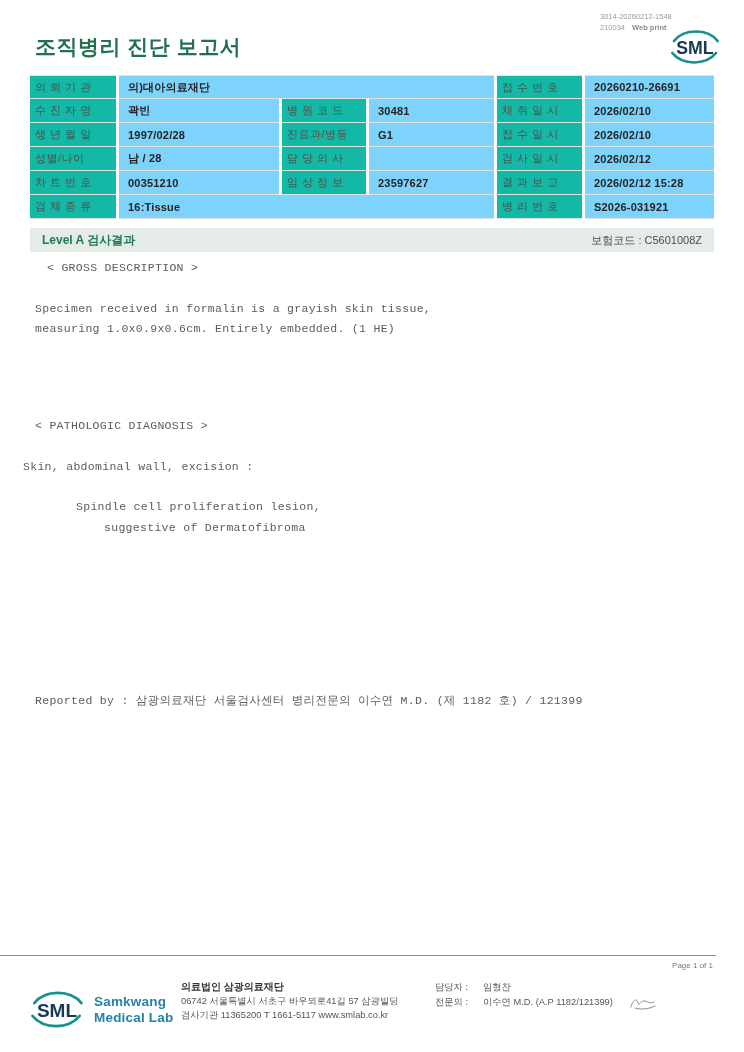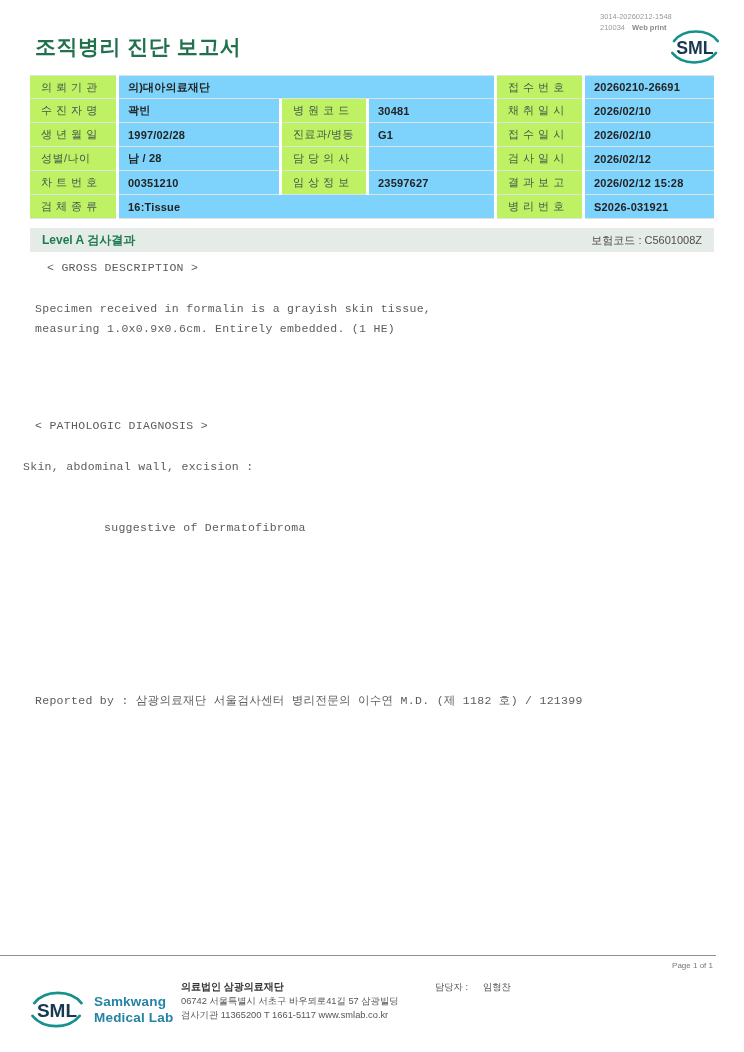--- a/index.html
+++ b/index.html
@@ -13,21 +13,21 @@
   .logo-top { position:absolute; top:26px; left:668px; }
 
   
   .title { position:absolute; top:33px; left:35px; font-size:21px; font-weight:700; color:#21714f; letter-spacing:0.5px; }
 
   
   .itable { position:absolute; top:75px; left:30px; width:684px; display:grid;
             grid-template-columns:86px 160px 84px 125px 85px 1fr; column-gap:3px; grid-auto-rows:24px; }
   .cell { display:flex; align-items:center; font-size:11px; border-bottom:1px solid #dde4de; white-space:nowrap; overflow:hidden; }
   .itable > .cell:nth-child(-n+4) { border-top:1px solid #dde4de; }
-  .lbl { background:#bef264; color:#46554d; padding-left:11px; letter-spacing:0.5px; }
+  .lbl { background:#14b8a6; color:#46554d; padding-left:5px; letter-spacing:0.5px; }
   .val { background:#7dd3fc; color:#232323; padding-left:9px; font-weight:600; letter-spacing:0.2px; }
   .span3 { grid-column:span 3; }
 
   
   .level-bar { position:absolute; top:228px; left:30px; width:684px; height:24px; background:#e5ebe6;
                display:flex; justify-content:space-between; align-items:center; padding:0 12px; }
   .level-bar .lv { font-size:12px; font-weight:700; color:#1e7a52; }
   .level-bar .ins { font-size:11px; color:#4c4c4c; }
 
   
@@ -112,20 +112,21 @@
     <span class="lv">Level A 검사결과</span>
     <span class="ins">보험코드 : C5601008Z</span>
   </div>
 
   <div class="mono" style="top:261px; left:47px;">&lt; GROSS DESCRIPTION &gt;</div>
   <div class="mono" style="top:302px; left:35px;">Specimen received in formalin is a grayish skin tissue,</div>
   <div class="mono" style="top:322px; left:35px;">measuring 1.0x0.9x0.6cm. Entirely embedded. (1 HE)</div>
 
   <div class="mono" style="top:419px; left:35px;">&lt; PATHOLOGIC DIAGNOSIS &gt;</div>
   <div class="mono" style="top:460px; left:23px;text-align:right;">Skin, abdominal wall, excision :</div>
+  <div class="mono" style="top:500px; left:76px;">Spindle cell proliferation lesion,</div>
   <div class="mono" style="top:521px; left:104px;">suggestive of Dermatofibroma</div>
 
   <div class="mono" style="top:693px; left:35px;">Reported by : 삼광의료재단 서울검사센터 병리전문의 이수연 M.D. (제 1182 호) / 121399</div>
 
   <div class="foot-rule"></div>
   <div class="page-num">Page 1 of 1</div>
 
   <div class="foot-logo">
     <svg width="58" height="45" viewBox="0 0 64 48">
       <path d="M7 17 C 19 2, 47 2, 59 17" fill="none" stroke="#16918b" stroke-width="3" stroke-linecap="round"></path>
@@ -142,15 +143,22 @@
     <div class="org">의료법인 삼광의료재단</div>
     <div class="adr">06742 서울특별시 서초구 바우뫼로41길 57 삼광빌딩</div>
     <div class="ctc">검사기관 11365200  T 1661-5117  www.smlab.co.kr</div>
   </div>
 
   <div class="foot-right">
     <div class="frow">
       <span class="flabel">담당자 :</span>
       <span class="fval">임형찬</span>
     </div>
+    <div class="frow">
+      <span class="flabel">전문의 :</span>
+      <span class="fval">이수연 M.D. (A.P 1182/121399)</span>
+      <svg class="sig" width="28" height="14" viewBox="0 0 28 14">
+        <path d="M2 10 C 4 2, 8 1, 9 6 C 10 10, 12 3, 16 4 C 19 5, 21 7, 25 5 M6 11 C 12 13, 20 12, 26 9" fill="none" stroke="#8d8d8d" stroke-width="1" stroke-linecap="round"></path>
+      </svg>
+    </div>
   </div>
 
 </div>
 
 </body></html>

